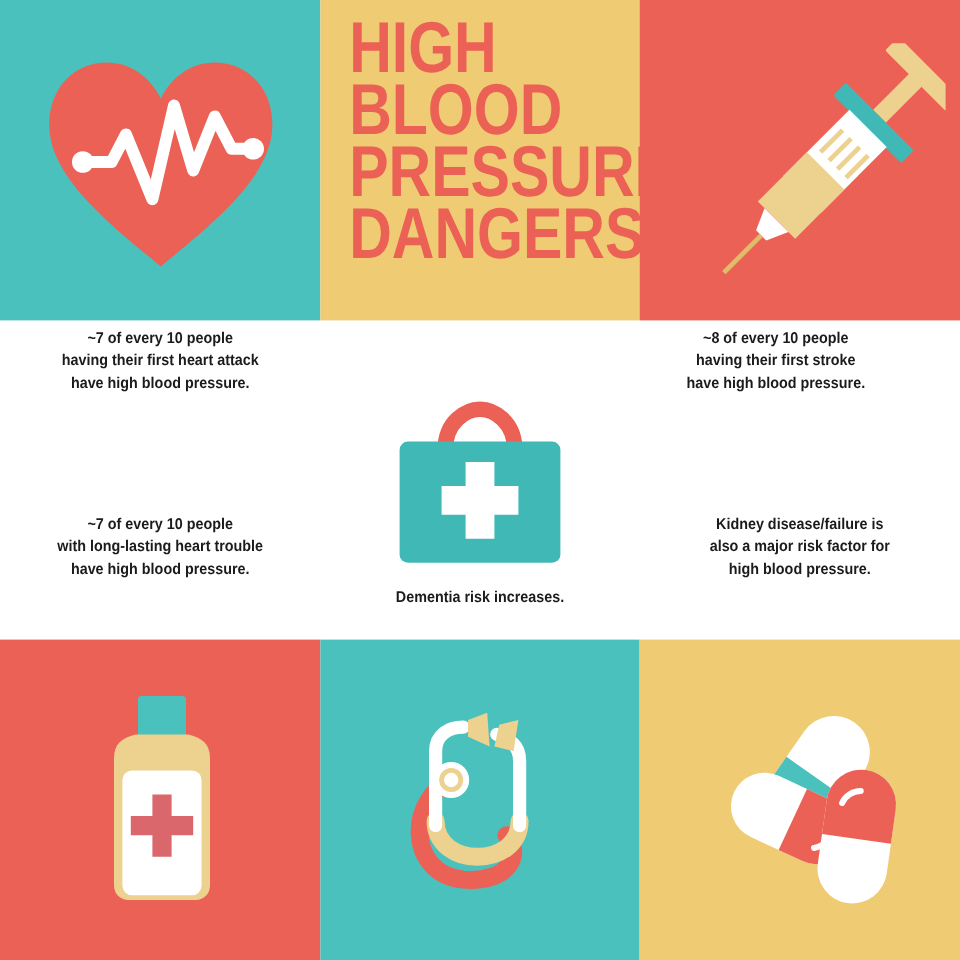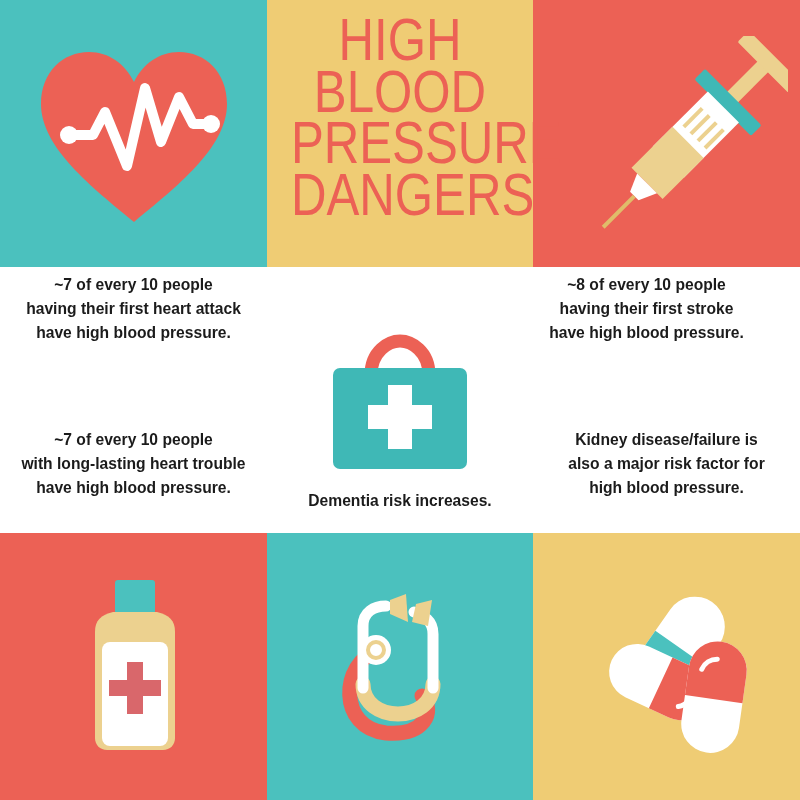--- a/index.html
+++ b/index.html
@@ -10,31 +10,31 @@
   
   .block{position:absolute;}
   .tl{left:0;top:0;width:267px;height:267px;background:#4bc1be;}
   .tc{left:267px;top:0;width:266px;height:267px;background:#efcc74;}
   .tr{left:533px;top:0;width:267px;height:267px;background:#ec6155;}
   .bl{left:0;top:533px;width:267px;height:267px;background:#ec6155;}
   .bc{left:267px;top:533px;width:266px;height:267px;background:#4bc1be;}
   .br{left:533px;top:533px;width:267px;height:267px;background:#efcc74;}
 
   
-  #headline{position:absolute;left:267px;top:14px;width:266px;text-align:center;
-            color:#ec6155;font-weight:normal;line-height:0.86;
+  #headline{position:absolute;left:267px;top:14px;width:266px;
+            color:#ec6155;font-weight:bold;line-height:0.86;
             font-family:"Liberation Sans Narrow","Liberation Sans",sans-serif;
             font-stretch:condensed;letter-spacing:0px;}
   #headline .hl{display:block;font-size:60px;transform:scaleX(0.82);
                 transform-origin:center;}
 
   
   .stat{position:absolute;text-align:center;color:#1b1b1b;
         font-family:"Liberation Sans Narrow","Liberation Sans",sans-serif;
-        font-stretch:condensed;font-weight:bold;font-size:17px;line-height:1.42;}
+        font-stretch:condensed;font-weight:bold;font-size:13px;line-height:1.42;}
   .stat span{display:block;transform:scaleX(0.92);transform-origin:center;}
   #stat-heart-attack{left:6px;top:273px;width:255px;}
   #stat-stroke{left:519px;top:273px;width:255px;}
   #stat-heart-trouble{left:4px;top:428px;width:259px;}
   #stat-kidney{left:539px;top:428px;width:255px;}
   #stat-dementia{left:269px;top:489px;width:262px;}
 
   .icon{position:absolute;}
 </style>
 </head>

